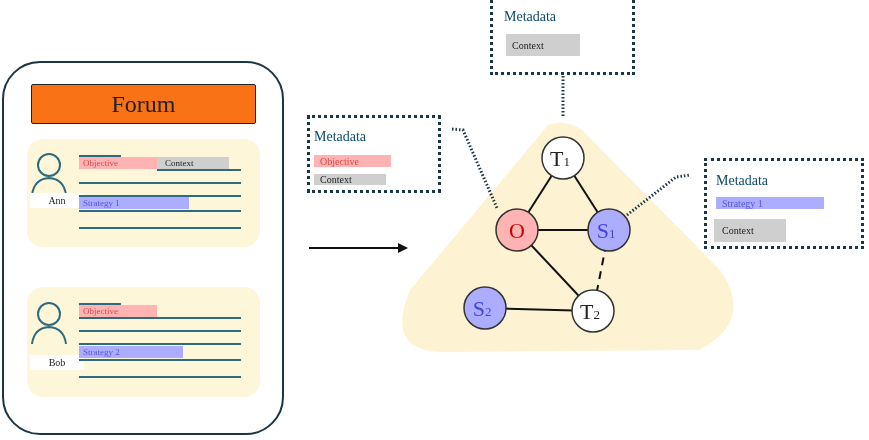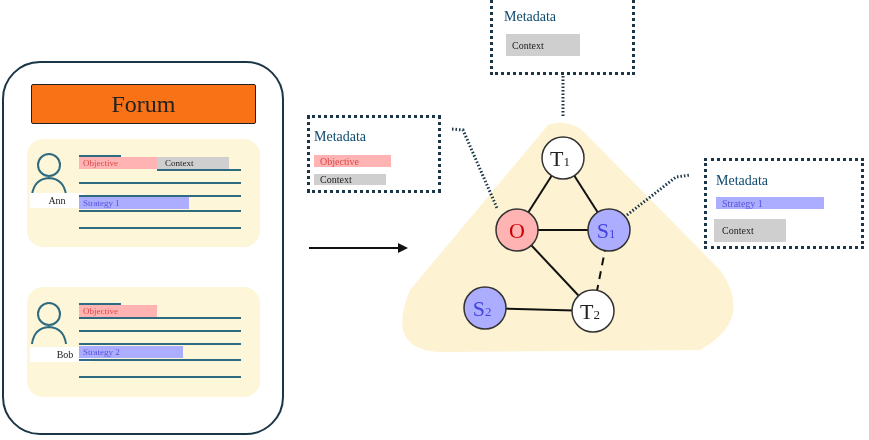--- a/index.html
+++ b/index.html
@@ -59,21 +59,21 @@
   <div class="tag tag-str" style="left:52px; top:58px; width:110px;">Strategy 1</div>
   <div class="pline" style="left:52px; top:71px; width:162px;"></div>
   <div class="pline" style="left:52px; top:88px; width:162px;"></div>
 </div>
 
 <div class="abs post post-bob">
   <svg class="avatar" style="top:13px;" viewBox="0 0 38 50">
     <circle cx="19" cy="14" r="11" fill="none" stroke="#2e6a80" stroke-width="2"></circle>
     <path d="M2 44 Q4 28 19 27 Q34 28 36 44" fill="none" stroke="#2e6a80" stroke-width="2"></path>
   </svg>
-  <div class="name-tag" style="top:60px;padding-left:8px;">Bob</div>
+  <div class="name-tag" style="top:68px;">Bob</div>
   <div class="pline" style="left:52px; top:16px; width:42px;"></div>
   <div class="tag tag-obj" style="left:52px; top:18px; width:78px;">Objective</div>
   <div class="pline" style="left:52px; top:30px; width:162px;"></div>
   <div class="pline" style="left:52px; top:43px; width:162px;"></div>
   <div class="pline" style="left:52px; top:56px; width:162px;"></div>
   <div class="tag tag-str" style="left:52px; top:59px; width:104px;">Strategy 2</div>
   <div class="pline" style="left:52px; top:72px; width:162px;"></div>
   <div class="pline" style="left:52px; top:89px; width:162px;"></div>
 </div>
 

